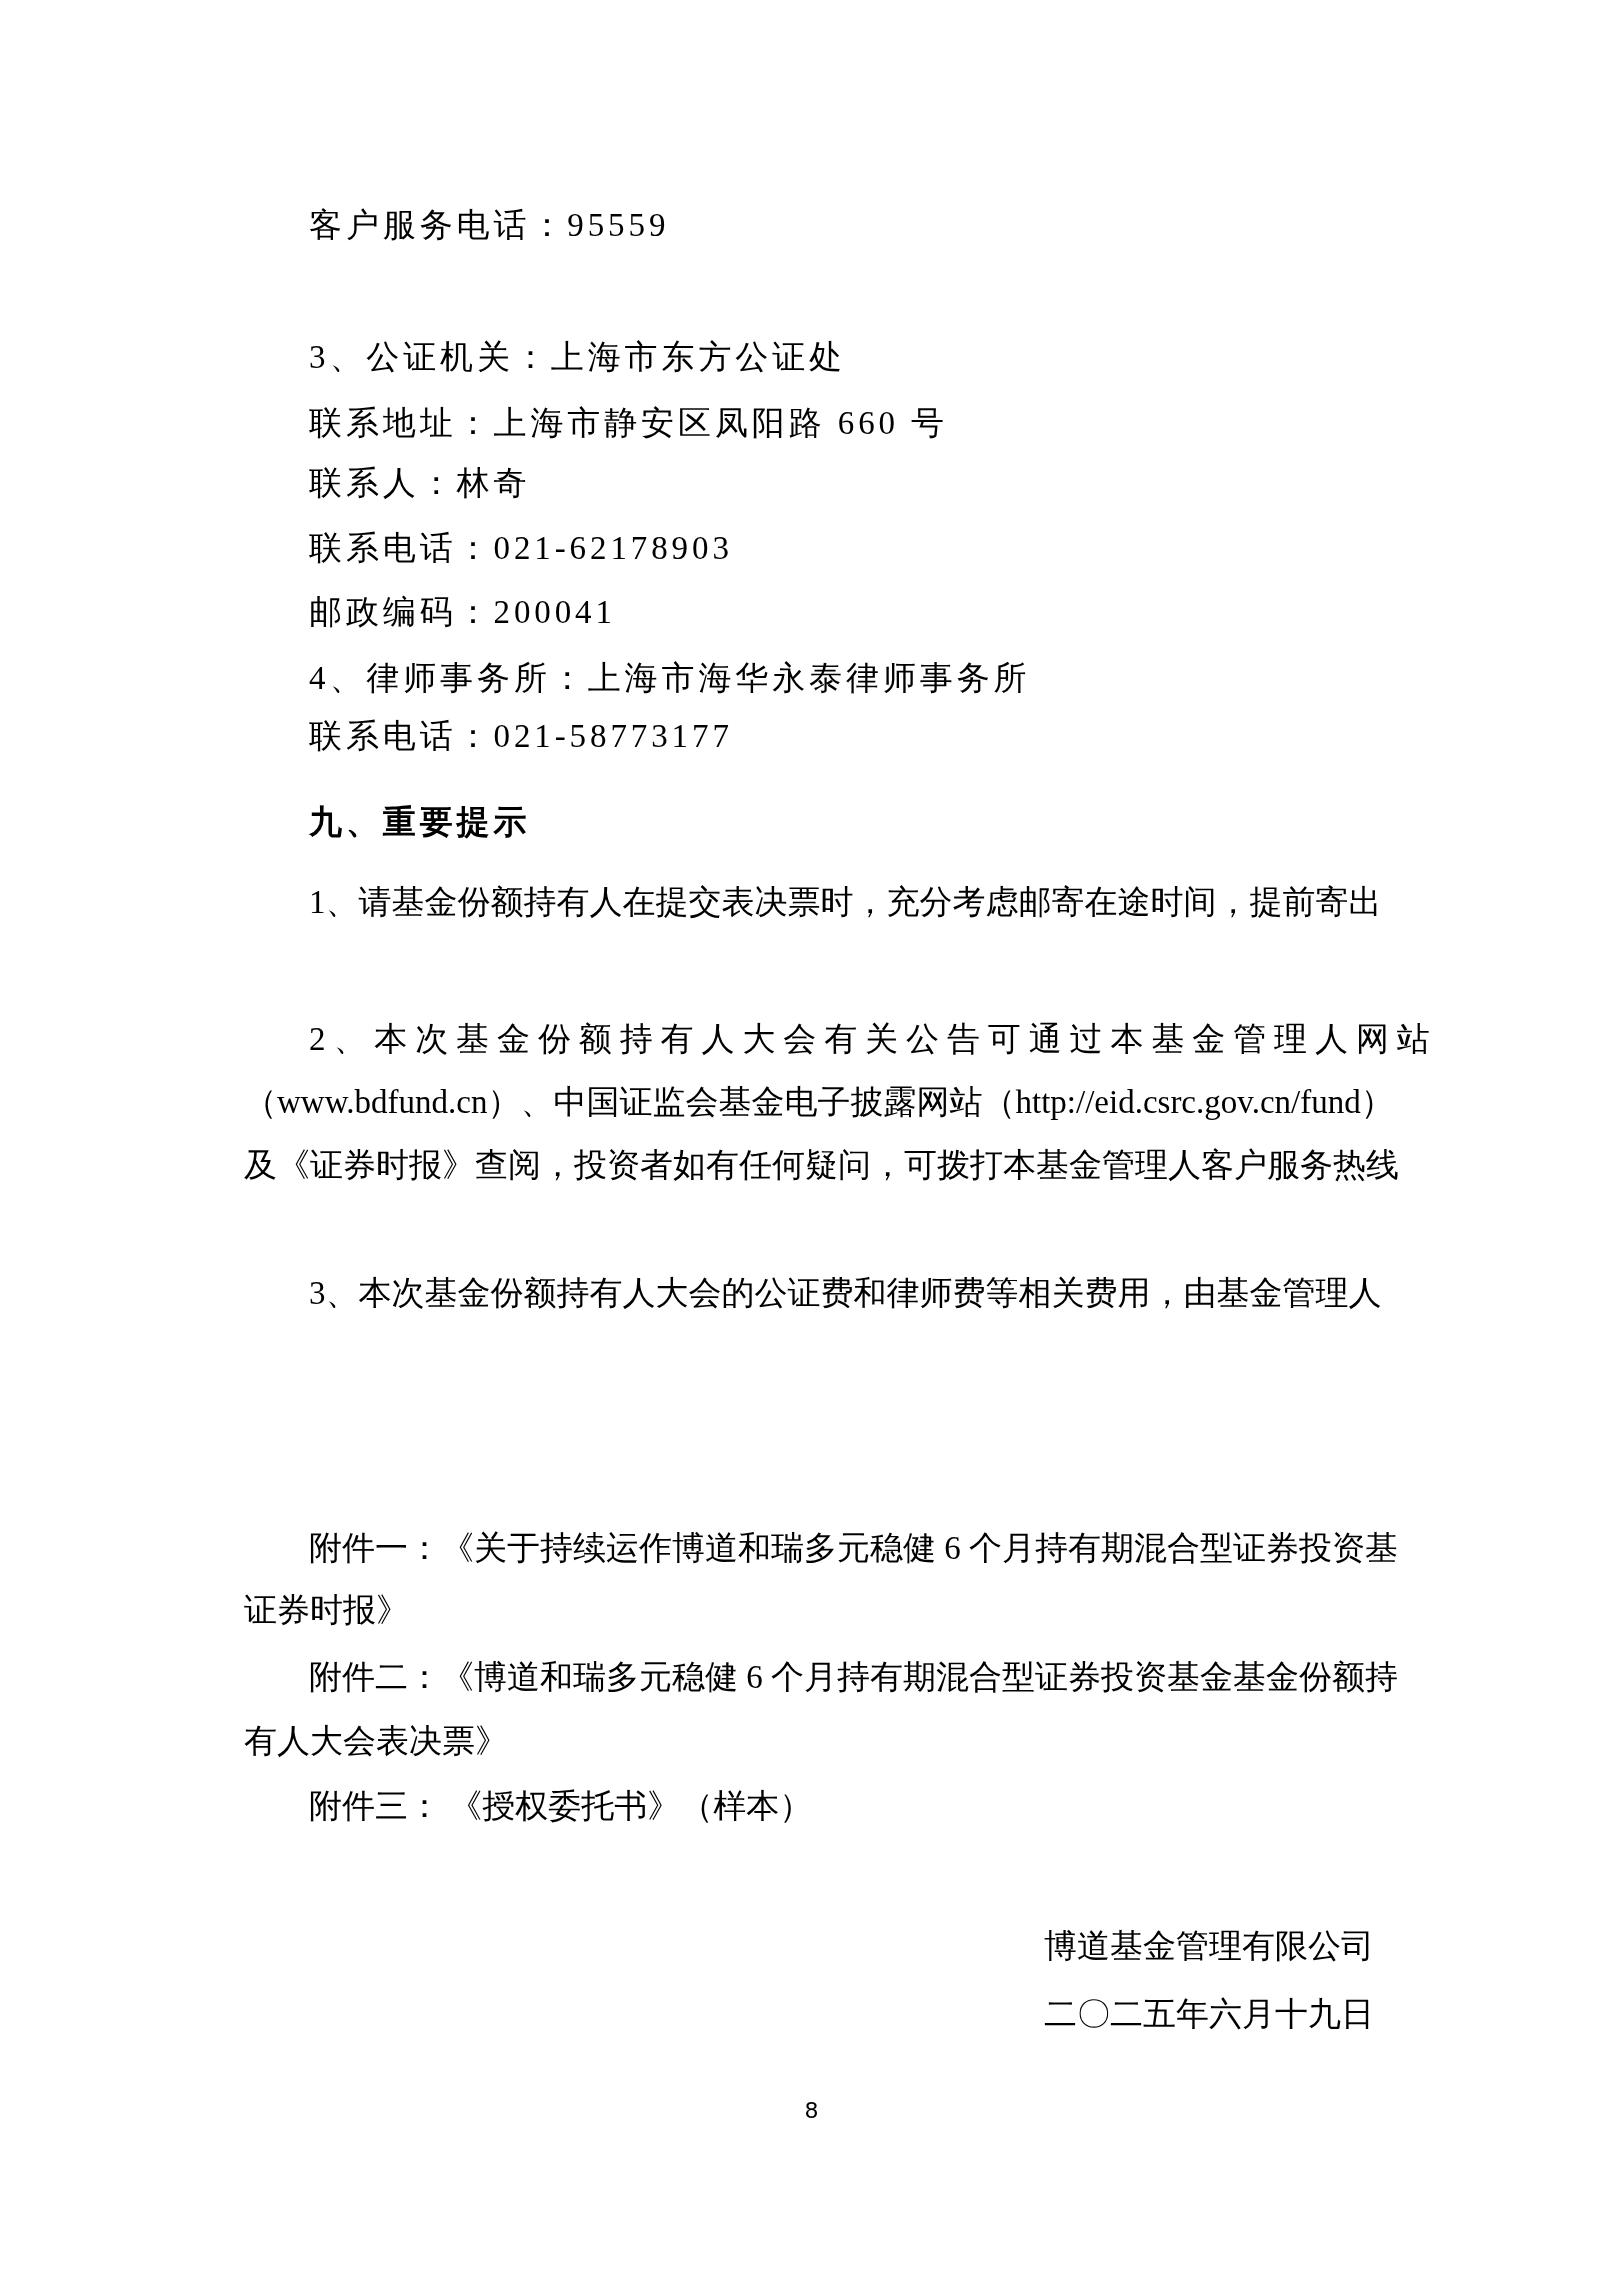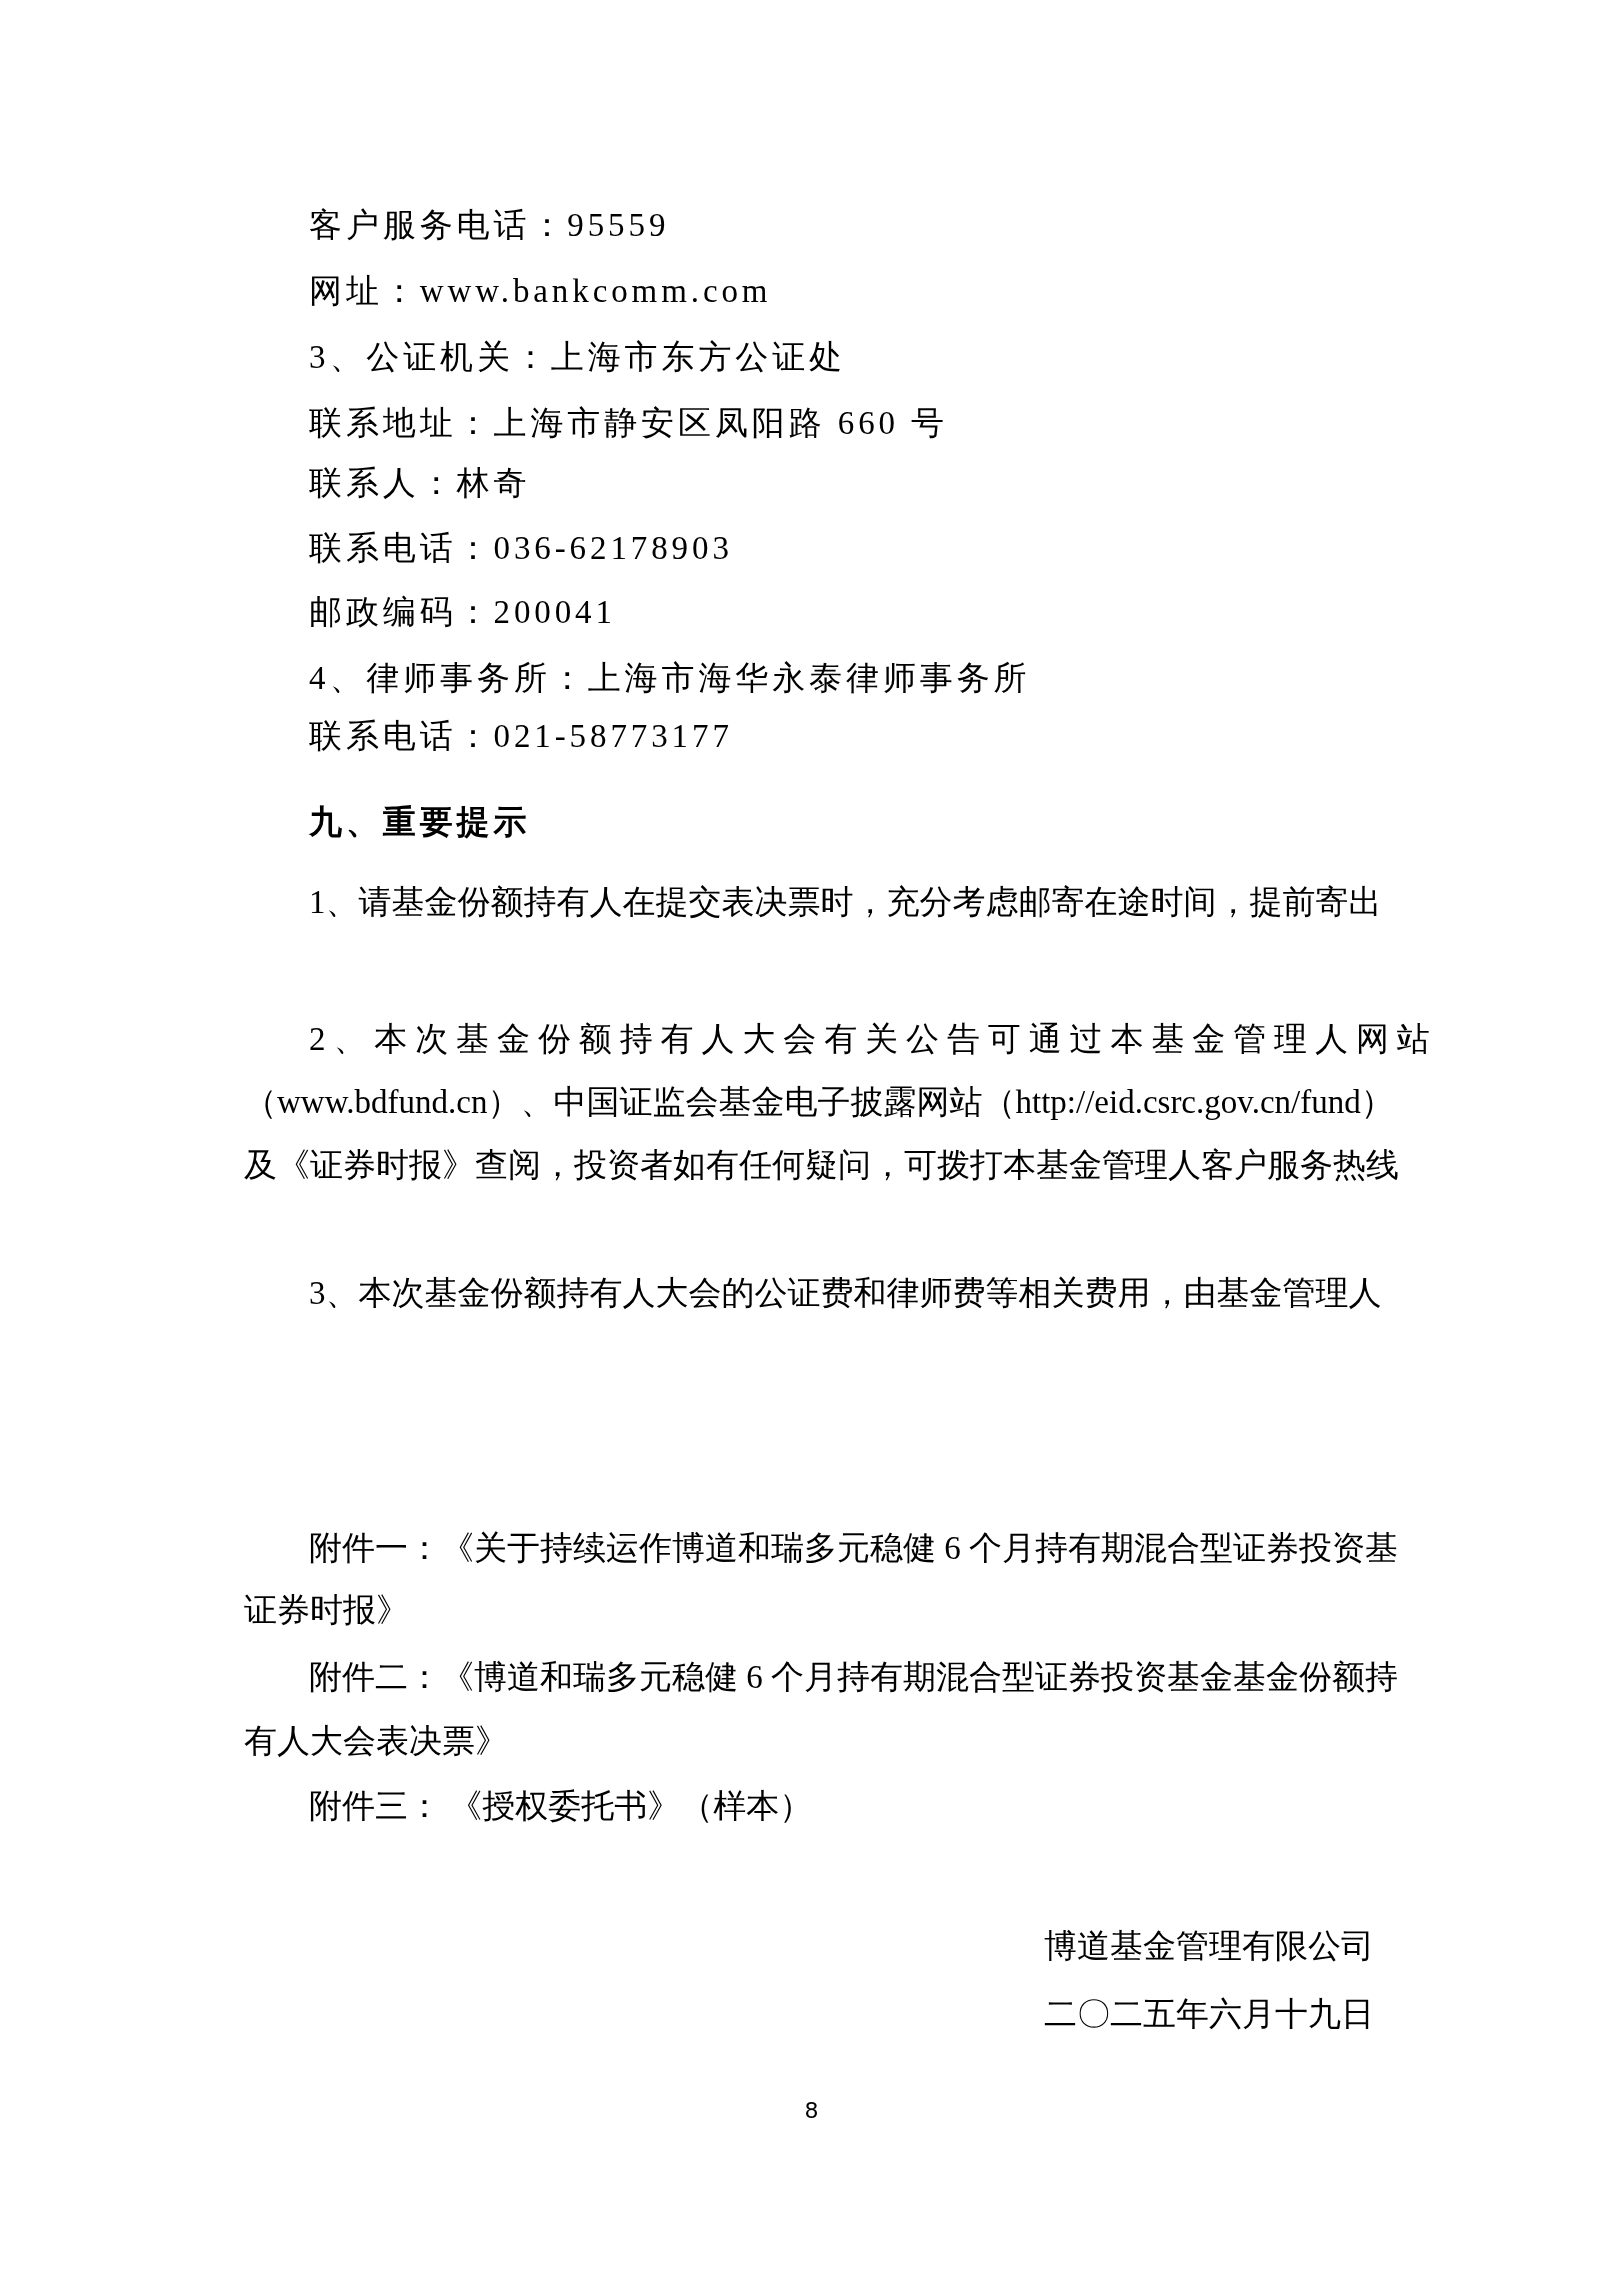--- a/index.html
+++ b/index.html
@@ -57,25 +57,24 @@
     line-height: 22px;
     font-family: "DejaVu Sans", "Liberation Sans", sans-serif;
   }
 </style>
 </head>
 <body>
 
 <div class="page">
 
   <div class="ln ind spread" style="top:209px">客户服务电话：95559</div>
-  <div class="ln ind spread" style="top:275px">网址：www.bankcomm.com</div>
   <div class="ln ind spread" style="top:341px">3、公证机关：上海市东方公证处</div>
   <div class="ln ind spread" style="top:407px">联系地址：上海市静安区凤阳路 660 号</div>
   <div class="ln ind spread" style="top:467px">联系人：林奇</div>
-  <div class="ln ind spread" style="top:532px">联系电话：036-62178903</div>
+  <div class="ln ind spread" style="top:532px">联系电话：021-62178903</div>
   <div class="ln ind spread" style="top:596px">邮政编码：200041</div>
   <div class="ln ind spread" style="top:662px">4、律师事务所：上海市海华永泰律师事务所</div>
   <div class="ln ind spread" style="top:720px">联系电话：021-58773177</div>
 
   <div class="ln ind heading" style="top:806px">九、重要提示</div>
 
   <div class="ln ind" style="top:886px">1、请基金份额持有人在提交表决票时，充分考虑邮寄在途时间，提前寄出</div>
 
   <div class="ln ind stretch" style="top:1023px">2、本次基金份额持有人大会有关公告可通过本基金管理人网站</div>
   <div class="ln" style="top:1086px">（www.bdfund.cn）、中国证监会基金电子披露网站（http://eid.csrc.gov.cn/fund）</div>

